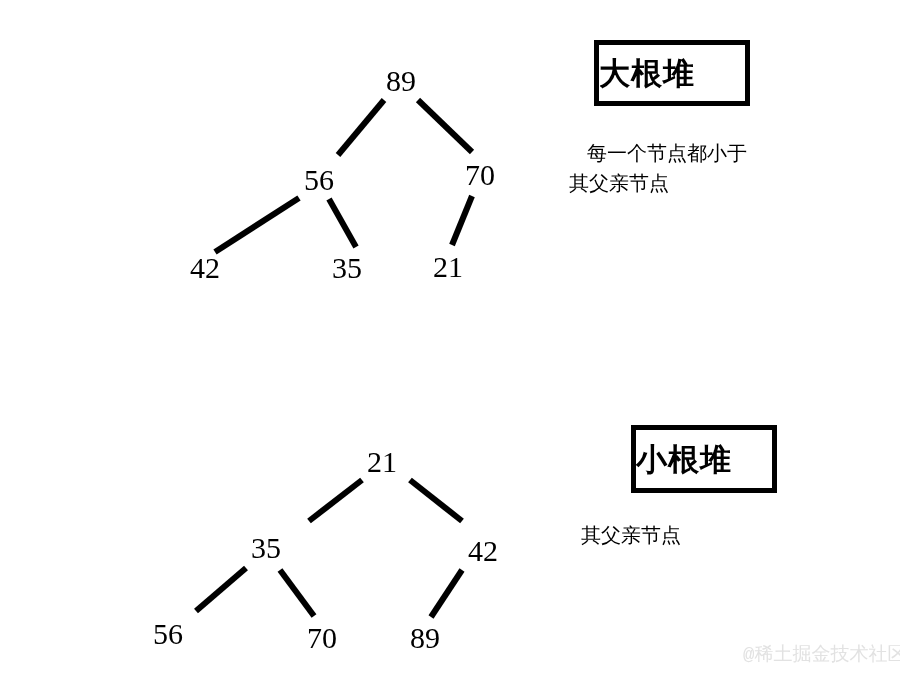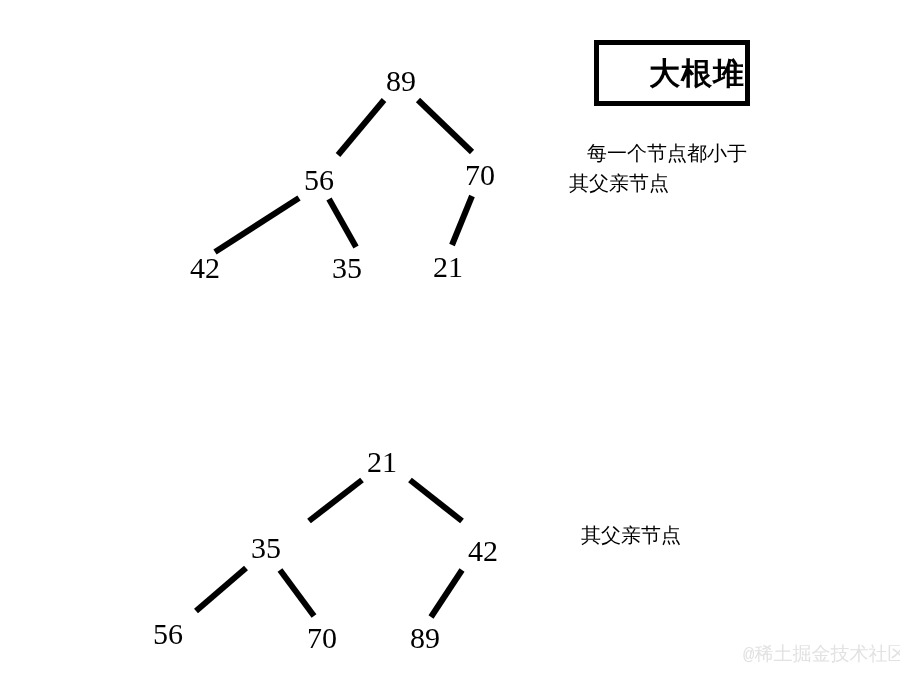--- a/index.html
+++ b/index.html
@@ -39,21 +39,21 @@
     transform: translate(-50%, -50%);
     letter-spacing: 0px;
   }
   .heap-box {
     position: absolute;
     border: 5px solid #000000;
     background: #ffffff;
     box-sizing: border-box;
     display: flex;
     align-items: center;
-    justify-content: flex-end;
+    justify-content: flex-start;
   }
   .heap-box-text {
     font-family: "DejaVu Sans", "Liberation Sans", sans-serif;
     font-weight: bold;
     font-size: 31px;
     line-height: 31px;
     color: #000000;
     white-space: nowrap;
     letter-spacing: 1px;
   }
@@ -118,20 +118,23 @@
 
   <div class="heap-box" id="box-max-heap" style="left: 578px; top: 40px; width: 156px; height: 66px;">
     <span class="heap-box-text">大根堆</span>
   </div>
 
   <div class="heap-desc" id="desc-max-heap" style="left: 553px; top: 140px;">
     <span class="desc-line-1">每一个节点都小于</span>
     <span class="desc-line-2">其父亲节点</span>
   </div>
 
+  <div class="heap-box" id="box-min-heap" style="left: 615px; top: 425px; width: 146px; height: 68px;">
+    <span class="heap-box-text">小根堆</span>
+  </div>
 
   <div class="heap-desc" id="desc-min-heap" style="left: 565px; top: 522px;">
     <span class="desc-line-2">其父亲节点</span>
   </div>
 
   <div class="watermark" id="watermark-el" style="left: 727px; top: 646px; color: rgb(226, 226, 226);">@稀土掘金技术社区</div>
 
 </div>
 
 </body></html>

